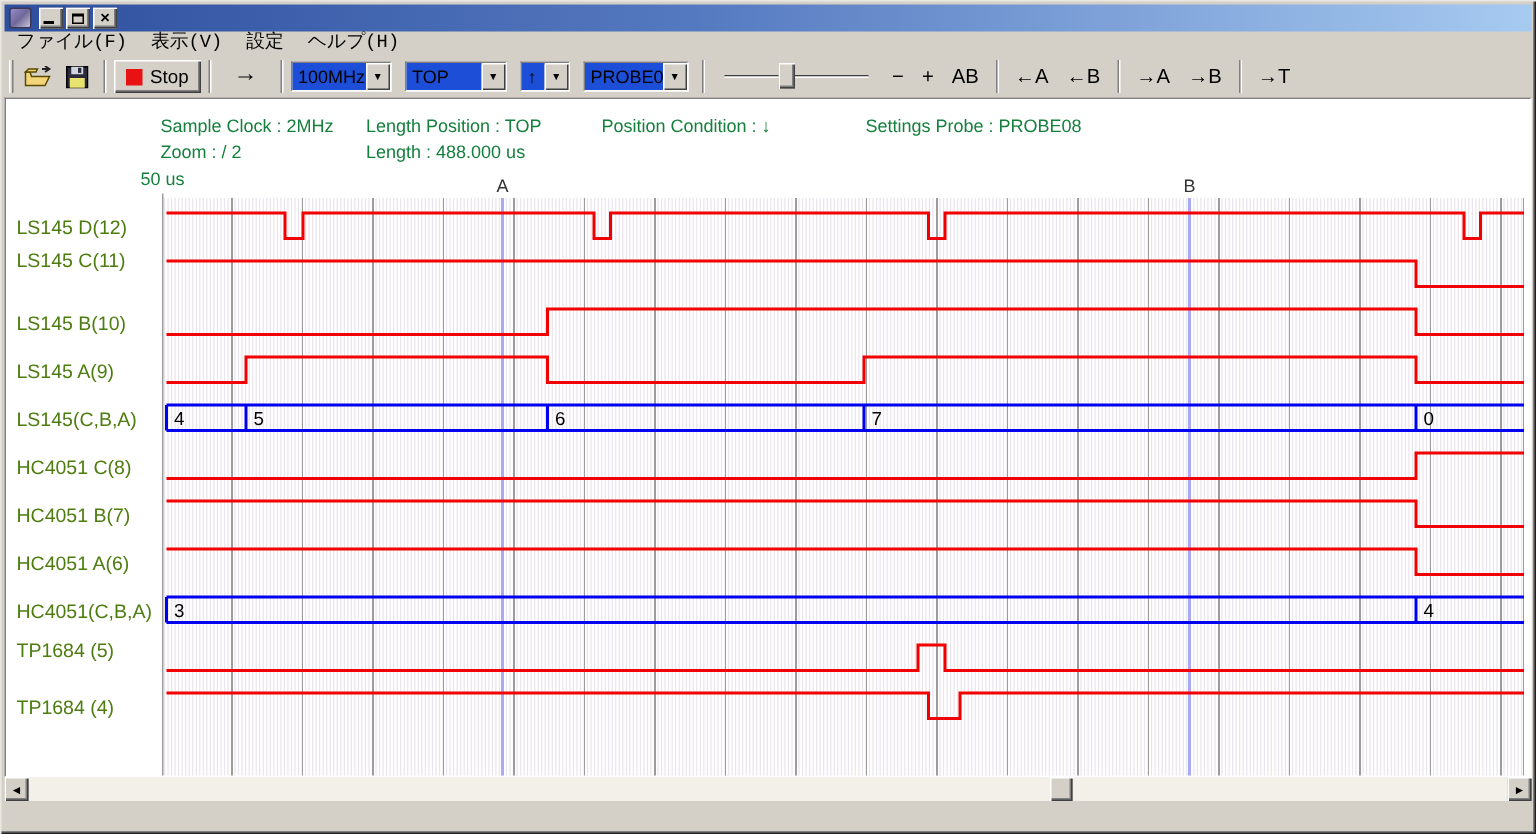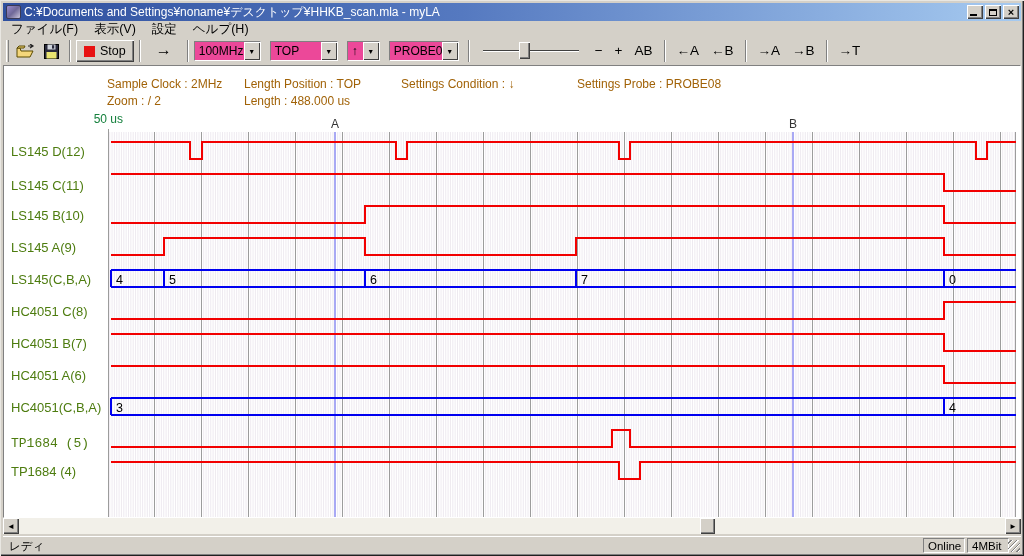--- a/index.html
+++ b/index.html
@@ -14,46 +14,46 @@
   .app-icon{width:15px;height:14px;margin:0 3px 0 1px;border-radius:2px;
     background:linear-gradient(135deg,#9a8ccf 0%,#6f6898 50%,#c9c4da 100%);border:1px solid #3a3a55;}
   .title-text{color:#fff;font-size:12px;white-space:nowrap;overflow:hidden;flex:1;letter-spacing:0;}
   .winbtn{width:16px;height:14px;background:#d4d0c8;margin-left:2px;position:relative;
     box-shadow:inset 1px 1px 0 #fff, inset -1px -1px 0 #404040, inset -2px -2px 0 #808080;
     display:flex;align-items:center;justify-content:center;font-size:10px;color:#000;}
   .glyph-min{position:absolute;left:3px;bottom:3px;width:7px;height:2px;background:#000;}
   .glyph-max{width:8px;height:7px;border:1px solid #000;border-top-width:2px;}
   .glyph-close{font-size:11px;font-weight:bold;line-height:10px;}
   
-  .menubar{position:absolute;left:3px;top:21px;width:1018px;height:16px;display:flex;align-items:center;}
+  .menubar{position:absolute;left:3px;top:21px;width:1018px;height:16px;display:flex;align-items:flex-end;font-family:Liberation Mono, monospace;}
   .menu-item{font-size:12.5px;padding:1px 8px;color:#000;white-space:nowrap;}
   
   .toolbar{position:absolute;left:3px;top:37px;width:1018px;height:28px;display:flex;align-items:center;padding-left:3px;}
   .tool-grip{width:3px;height:22px;margin:0 3px 0 0;
     box-shadow:inset 1px 0 0 #fff, inset -1px 0 0 #808080;}
   .tool-sep{width:2px;height:22px;margin:0 5px;border-left:1px solid #808080;border-right:1px solid #fff;}
   .icon-btn{width:26px;height:22px;display:flex;align-items:center;justify-content:center;}
   .stop-btn{display:flex;align-items:center;gap:5px;height:22px;padding:0 8px;background:#d4d0c8;
     box-shadow:inset 1px 1px 0 #fff, inset -1px -1px 0 #404040, inset -2px -2px 0 #808080;font-size:12.5px;}
   .stop-square{width:11px;height:11px;background:#e81212;}
   .run-btn{width:36px;height:22px;text-align:center;font-size:16px;line-height:20px;}
   .combo{height:20px;display:flex;align-items:stretch;background:#fff;margin-right:9px;
     border:1px solid;border-color:#808080 #fff #fff #808080;box-shadow:inset 1px 1px 0 #404040;}
-  .combo-text{flex:1;font-size:12px;line-height:18px;padding:0 4px;background:#ec4899;white-space:nowrap;overflow:hidden;}
+  .combo-text{flex:1;font-size:12px;line-height:18px;padding:0 4px;background:#1d4ed8;white-space:nowrap;overflow:hidden;}
   .combo-arrow{width:16px;background:#d4d0c8;display:flex;align-items:center;justify-content:center;
     font-size:7px;box-shadow:inset 1px 1px 0 #fff, inset -1px -1px 0 #404040;}
   .slider{position:relative;width:100px;height:22px;margin:0 8px 0 6px;}
   .slider-track{position:absolute;left:2px;right:2px;top:10px;height:2px;border-top:1px solid #404040;border-bottom:1px solid #fff;}
   .slider-thumb{position:absolute;left:38px;top:2px;width:11px;height:17px;background:#d4d0c8;
     box-shadow:inset 1px 1px 0 #fff, inset -1px -1px 0 #404040, inset -2px -2px 0 #808080;}
   .flat-btn{height:22px;line-height:22px;padding:0 6px;font-size:13.5px;white-space:nowrap;}
   
   .client{position:absolute;left:3px;top:65px;width:1018px;height:453px;background:#fff;
     border:1px solid;border-color:#808080 #fff #fff #808080;overflow:hidden;}
-  .info-text{position:absolute;font-size:12px;color:#a16207;white-space:nowrap;}
+  .info-text{position:absolute;font-size:12px;color:#15803d;white-space:nowrap;}
   .scale-label{position:absolute;left:79px;top:46px;width:40px;text-align:right;font-size:12px;color:#15803d;}
   .marker-label{position:absolute;top:51px;width:14px;text-align:center;font-size:12px;color:#333;}
   .chan-label{position:absolute;left:7px;height:14px;font-size:13px;color:#4d7c0f;white-space:nowrap;}
   .wave-wrap{position:absolute;left:104px;top:63px;width:909px;height:390px;border-left:1px solid #9c9c9c;}
   
   .hscroll{position:absolute;left:3px;top:518px;width:1018px;height:16px;
     background:#f2f0e9;}
   .sb-btn{position:absolute;top:0;width:16px;height:16px;background:#d4d0c8;
     box-shadow:inset 1px 1px 0 #fff, inset -1px -1px 0 #404040, inset -2px -2px 0 #808080;
     display:flex;align-items:center;justify-content:center;font-size:8px;color:#000;}
@@ -70,21 +70,20 @@
   .resize-grip{position:absolute;right:1px;bottom:1px;width:12px;height:12px;
     background:repeating-linear-gradient(135deg,transparent 0 2px,#808080 2px 3px,#fff 3px 4px);}
 </style>
 </head>
 <body>
 
 <div class="screen">
 
   <div class="titlebar">
     <div class="app-icon"></div>
-    <div class="title-text">C:¥Documents and Settings¥noname¥デスクトップ¥HHKB_scan.mla - myLA</div>
     <div class="winbtn">
         <span class="glyph-min"></span>
       </div>
     <div class="winbtn">
         <span class="glyph-max"></span>
       </div>
     <div class="winbtn">
         <span class="glyph-close">×</span>
       </div>
   </div>
@@ -151,42 +150,42 @@
     <div class="tool-sep"></div>
     <div class="flat-btn">→A</div>
     <div class="flat-btn">→B</div>
     <div class="tool-sep"></div>
     <div class="flat-btn">→T</div>
   </div>
 
   <div class="client">
     <div class="info-text" style="left:103px;top:11px">Sample Clock : 2MHz</div>
     <div class="info-text" style="left:240px;top:11px">Length Position : TOP</div>
-    <div class="info-text" style="left:397px;top:11px">Settings Condition : ↓</div>
+    <div class="info-text" style="left:397px;top:11px">Position Condition : ↓</div>
     <div class="info-text" style="left:573px;top:11px">Settings Probe : PROBE08</div>
     <div class="info-text" style="left:103px;top:28px">Zoom : /   2</div>
     <div class="info-text" style="left:240px;top:28px">Length : 488.000 us</div>
 
     <div class="scale-label">50 us</div>
 
     <div id="marker-labels">
         <div class="marker-label" style="left: 324px;">A</div>
         <div class="marker-label" style="left: 782px;">B</div>
       </div>
     <div id="chan-labels">
         <div class="chan-label" style="top: 78px;">LS145 D(12)</div>
-        <div class="chan-label" style="top: 112px;">LS145 C(11)</div>
+        <div class="chan-label" style="top: 100px;">LS145 C(11)</div>
         <div class="chan-label" style="top: 142px;">LS145 B(10)</div>
         <div class="chan-label" style="top: 174px;">LS145 A(9)</div>
         <div class="chan-label" style="top: 206px; text-align: right;">LS145(C,B,A)</div>
         <div class="chan-label" style="top: 238px;">HC4051 C(8)</div>
         <div class="chan-label" style="top: 270px;">HC4051 B(7)</div>
         <div class="chan-label" style="top: 302px;">HC4051 A(6)</div>
         <div class="chan-label" style="top: 334px;">HC4051(C,B,A)</div>
-        <div class="chan-label" style="top: 370px; font-family: Liberation Mono, monospace;">TP1684 (5)</div>
+        <div class="chan-label" style="top: 360px;">TP1684 (5)</div>
         <div class="chan-label" style="top: 398px;">TP1684 (4)</div>
       </div>
 
     <div class="wave-wrap">
       <svg id="wave-svg" width="909" height="390" viewBox="108 128 909 390">
           <g stroke="#eae4ec" stroke-width="0.8">
             <line x1="108.7" y1="131" x2="108.7" y2="517"></line>
             <line x1="111.05" y1="131" x2="111.05" y2="517"></line>
             <line x1="113.39999999999999" y1="131" x2="113.39999999999999" y2="517"></line>
             <line x1="115.74999999999999" y1="131" x2="115.74999999999999" y2="517"></line>
@@ -620,20 +619,14 @@
         </svg>
     </div>
   </div>
 
   <div class="hscroll">
     <div class="sb-btn" style="left:0">◄</div>
     <div class="sb-thumb"></div>
     <div class="sb-btn" style="right:0">►</div>
   </div>
 
-  <div class="statusbar">
-    <span class="status-ready">レディ</span>
-    <span class="status-panel panel-online">Online</span>
-    <span class="status-panel panel-mem">4MBit</span>
-    <span class="resize-grip"></span>
-  </div>
 
 </div>
 
 </body></html>

